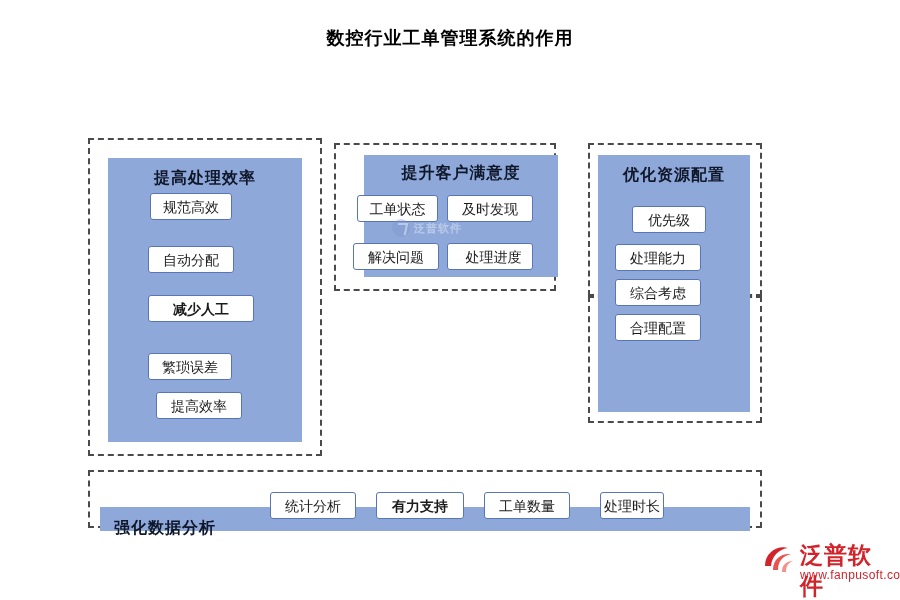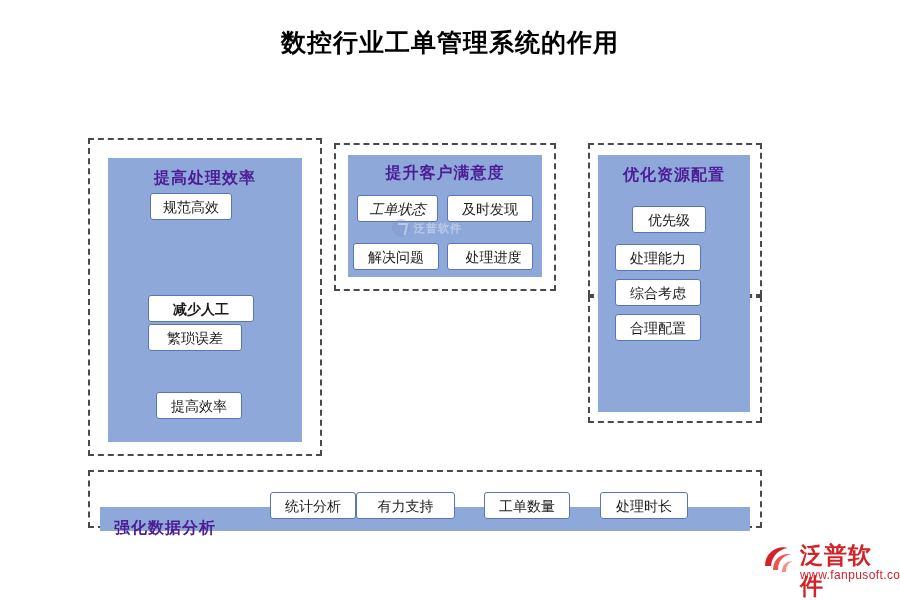--- a/index.html
+++ b/index.html
@@ -18,41 +18,41 @@
     position: relative;
     width: 900px;
     height: 600px;
   }
   .title {
     position: absolute;
     top: 26px;
     left: 0;
     width: 900px;
     text-align: center;
-    font-size: 25px;
+    font-size: 18px;
     font-weight: bold;
     color: #000000;
     letter-spacing: 1px;
   }
 
   
   .dash-frame {
     position: absolute;
     border: 2px dashed #4a4a4a;
     box-sizing: border-box;
   }
 
   
   .panel {
     position: absolute;
     background: #8fa8da;
     box-sizing: border-box;
   }
   .panel-head {
-    color: #4c1d95;
+    color: #0f172a;
     font-size: 16px;
     font-weight: bold;
     text-align: center;
     letter-spacing: 1px;
   }
   .chip {
     position: absolute;
     background: #ffffff;
     border: 1px solid #5a75b5;
     border-radius: 3px;
@@ -64,21 +64,21 @@
     box-sizing: border-box;
   }
 
   
   #frame1 { left: 88px;  top: 138px; width: 234px; height: 318px; }
   #panel1 { left: 108px; top: 158px; width: 194px; height: 284px; }
   #panel1 .panel-head { position: absolute; top: 10px; left: 0; width: 194px; }
 
   
   #frame2 { left: 334px; top: 143px; width: 222px; height: 148px; }
-  #panel2 { left: 348px; top: 155px; width: 194px; height: 122px; }
+  #panel2 { left: 364px; top: 155px; width: 194px; height: 122px; }
   #panel2 .panel-head { position: absolute; top: 8px; left: 0; width: 194px; }
 
   
   #frame3 { left: 588px; top: 143px; width: 174px; height: 153px; }
   #panel3 { left: 598px; top: 155px; width: 152px; height: 257px; }
   #panel3 .panel-head { position: absolute; top: 10px; left: 0; width: 152px; }
   #frame3b { left: 588px; top: 296px; width: 174px; height: 127px; }
 
   
   #frame4 { left: 88px;  top: 470px; width: 674px; height: 58px; }
@@ -155,29 +155,30 @@
 
 <div class="page">
 
   <div class="title">数控行业工单管理系统的作用</div>
 
   <div class="dash-frame" id="frame1"></div>
   <div class="panel" id="panel1">
     <div class="panel-head">提高处理效率</div>
   </div>
   <div class="chip" style="left:150px; top:193px; width:82px;">规范高效</div>
+  <div class="chip" style="left:148px; top:246px; width:86px;">自动分配</div>
   <div class="chip" style="left:148px; top:295px; width:106px;font-weight:bold;">减少人工</div>
-  <div class="chip" style="left:148px; top:324px; width:94px;">繁琐误差</div>
+  <div class="chip" style="left:148px; top:353px; width:84px;">繁琐误差</div>
   <div class="chip" style="left:156px; top:392px; width:86px;">提高效率</div>
 
   <div class="dash-frame" id="frame2"></div>
   <div class="panel" id="panel2">
     <div class="panel-head">提升客户满意度</div>
   </div>
-  <div class="chip" style="left:357px; top:195px; width:81px;font-style:italic;">工单状态</div>
+  <div class="chip" style="left:357px; top:195px; width:81px;">工单状态</div>
   <div class="chip" style="left:447px; top:195px; width:86px;">及时发现</div>
   <div class="chip" style="left:353px; top:243px; width:86px;">解决问题</div>
   <div class="chip" style="left:447px; top:243px; width:86px;padding-left:7px;">处理进度</div>
 
   <div class="watermark">
     <span class="wm-mark"></span>
     <span class="wm-text">泛普软件</span>
   </div>
 
   <div class="dash-frame" id="frame3"></div>
@@ -188,23 +189,23 @@
   <div class="chip" style="left:632px; top:206px; width:74px;">优先级</div>
   <div class="chip" style="left:615px; top:244px; width:86px;">处理能力</div>
   <div class="chip" style="left:615px; top:279px; width:86px;">综合考虑</div>
   <div class="chip" style="left:615px; top:314px; width:86px;">合理配置</div>
 
   <div class="dash-frame" id="frame4"></div>
   <div class="panel" id="panel4">
     <div class="panel-head">强化数据分析</div>
   </div>
   <div class="chip" style="left:270px; top:492px; width:86px;">统计分析</div>
-  <div class="chip" style="left:356px; top:492px; width:99px;">有力支持</div>
+  <div class="chip" style="left:376px; top:492px; width:88px;font-weight:bold;">有力支持</div>
   <div class="chip" style="left:484px; top:492px; width:86px;">工单数量</div>
-  <div class="chip" style="left:600px; top:492px; width:88px;">处理时长</div>
+  <div class="chip" style="left:600px; top:492px; width:64px;">处理时长</div>
 
   <div class="logo">
     <svg class="logo-swirl" viewBox="0 0 34 34">
       <path d="M3 24 C3 10, 16 3, 26 6 C18 7, 10 13, 9 24 Z" fill="#d2232a"></path>
       <path d="M11 28 C11 17, 19 11, 29 12 C21 14, 16 19, 16 28 Z" fill="#e8544f"></path>
       <path d="M20 30 C20 23, 24 19, 31 19 C26 21, 24 24, 24 30 Z" fill="#f2918c"></path>
     </svg>
     <div class="logo-name">泛普软件</div>
     <div class="logo-url">www.fanpusoft.com</div>
   </div>

